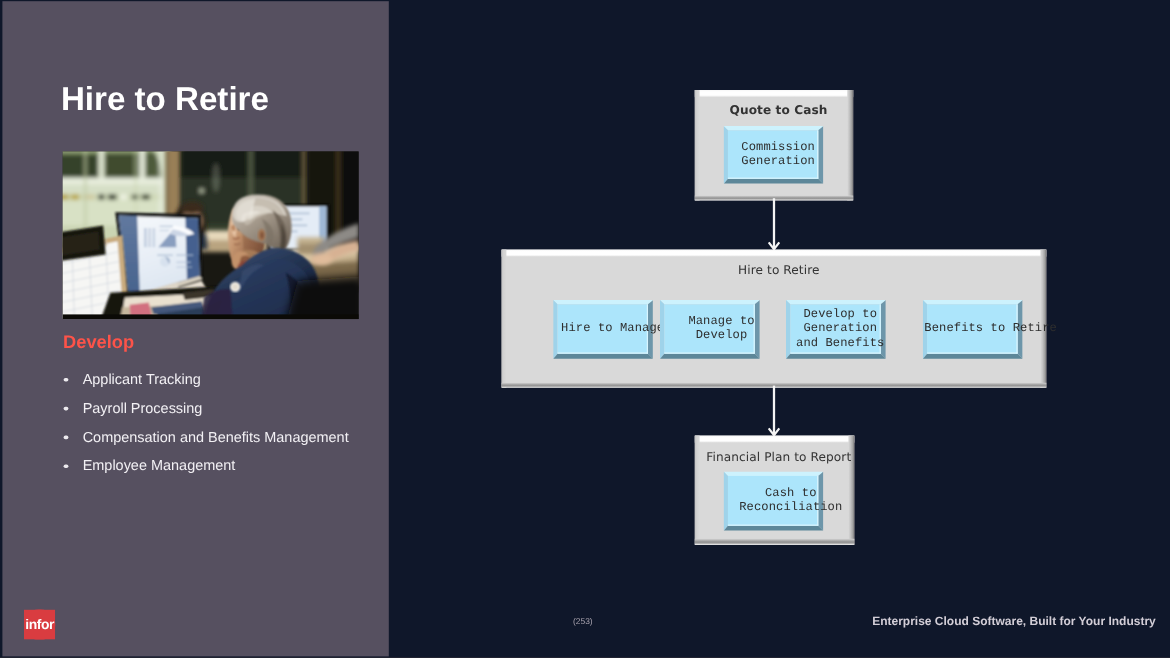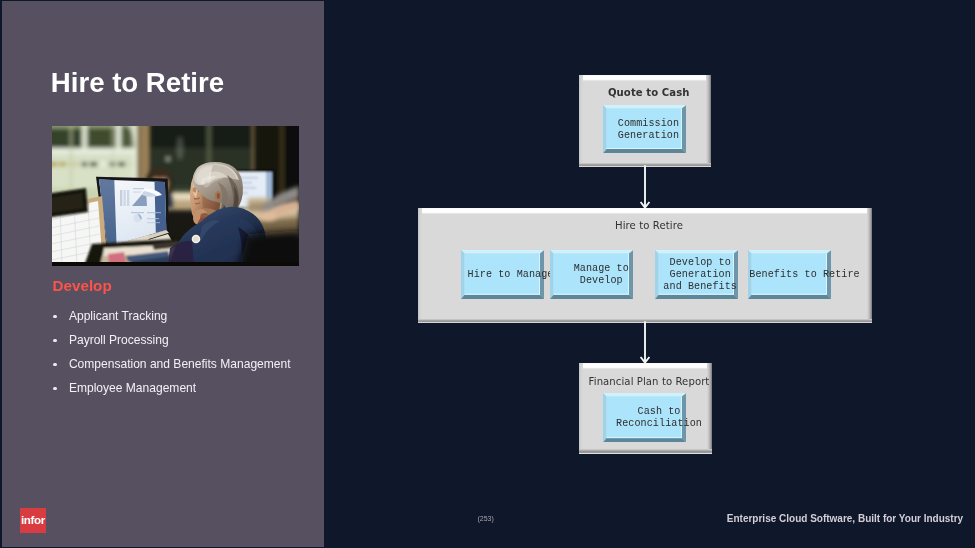--- a/index.html
+++ b/index.html
@@ -468,21 +468,21 @@
             <rect x="78" y="3.6" width="1" height="41.1" fill="#d8f5fe"></rect>
           </svg>
         <div class="lbl" style="top:6px;bottom:4px;">
           <div>
               <span>Develop to</span>
               <span>Generation</span>
               <span>and Benefits</span>
             </div>
         </div>
       </div>
-      <div class="bbox" style="left:330px;top:42.2px;width:105px;height:49.1px;border-radius:10px;">
+      <div class="bbox" style="left:351px;top:42.2px;width:105px;height:49.1px;border-radius:10px;">
         <svg width="83.4" height="49.1" viewBox="0 0 83.4 49.1">
             <polygon points="0,0 83.4,0 79,3.6 3.6,3.6" fill="#cdf2fd"></polygon>
             <polygon points="0,0 3.6,3.6 3.6,44.7 0,49.1" fill="#9fd3ea"></polygon>
             <polygon points="83.4,0 83.4,49.1 79,44.7 79,3.6" fill="#6d96aa"></polygon>
             <polygon points="0,49.1 83.4,49.1 79,44.7 3.6,44.7" fill="#5d8799"></polygon>
             <rect x="3.6" y="3.6" width="75.4" height="41.1" fill="#ace5fb"></rect>
             <rect x="3.6" y="43.7" width="75.4" height="1" fill="#d8f5fe"></rect>
             <rect x="78" y="3.6" width="1" height="41.1" fill="#d8f5fe"></rect>
           </svg>
         <div class="lbl" style="top:6px;bottom:4px;">

